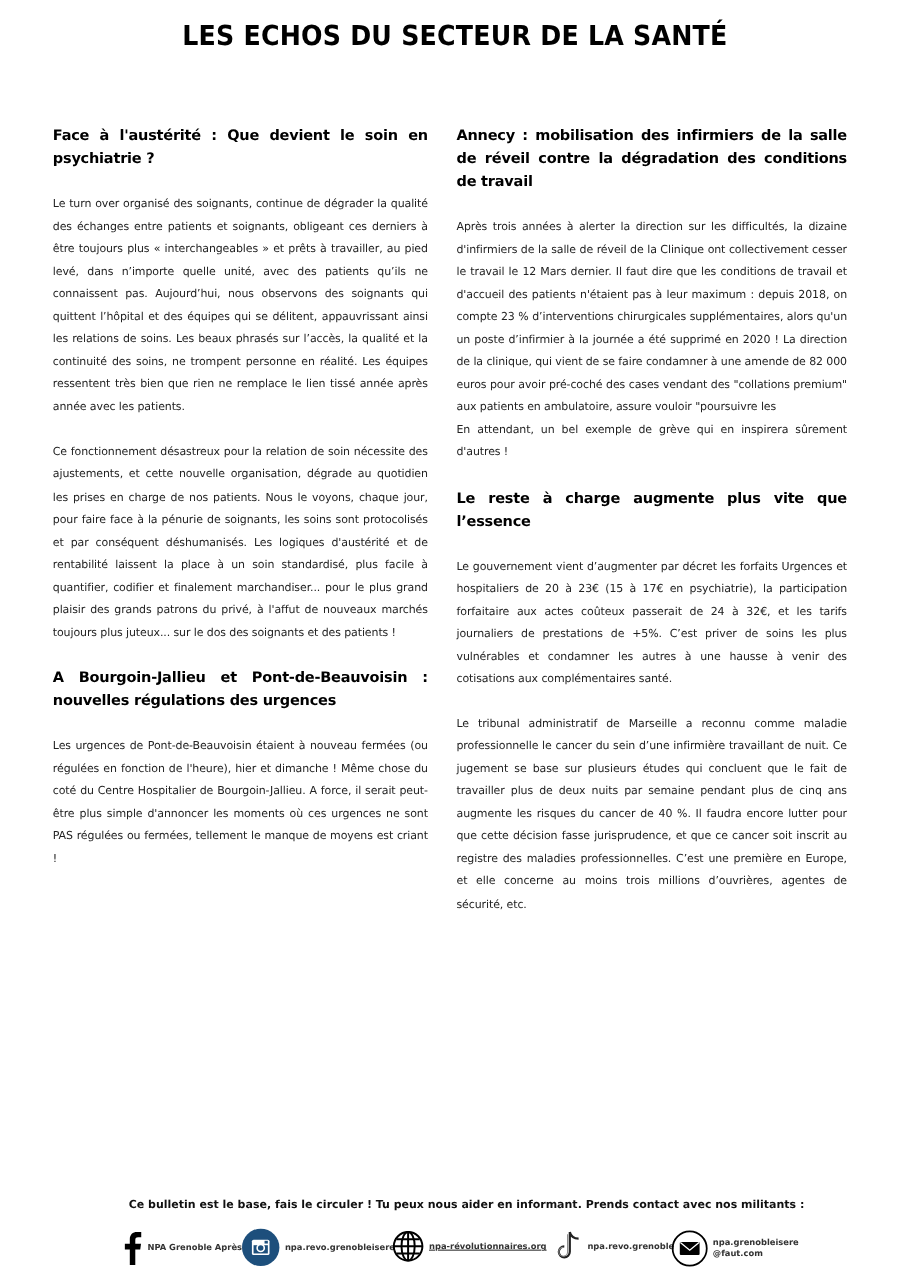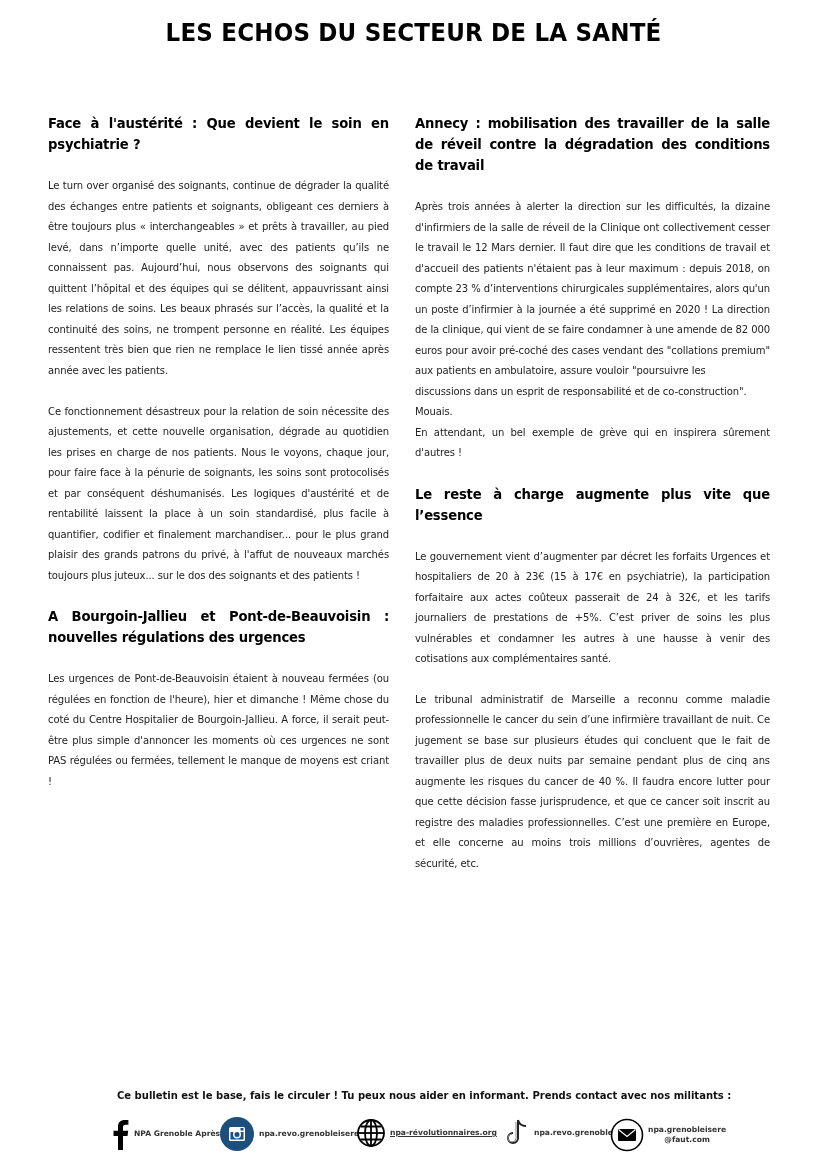--- a/index.html
+++ b/index.html
@@ -29,21 +29,21 @@
     .gap { height: 20.5px; }
 
     .footer-cta {
       position: absolute; left: 117px; top: 1090px; font-size: 10px; font-weight: bold;
       color: #111; letter-spacing: 0;
     }
     .footer-links { position: absolute; left: 112px; top: 1116px; width: 610px; height: 44px; }
     .link { position: absolute; display: flex; align-items: center; font-size: 7.6px; font-weight: bold; color: #333; }
     .ic { display: inline-block; flex: none; }
     .lbl { margin-left: 4px; line-height: 10px; }
-    .lbl-2 { text-align: center; }
+    .lbl-2 { }
   </style>
 </head>
 <body>
 
 <h1 class="page-title">LES ECHOS DU SECTEUR DE LA SANTÉ</h1>
 
 <div class="column col-left">
   <section class="article">
     <h2 class="article-title">Face à l'austérité : Que devient le soin en psychiatrie ?</h2>
     <div class="article-body">
@@ -55,24 +55,23 @@
   <section class="article">
     <h2 class="article-title">A Bourgoin-Jallieu et Pont-de-Beauvoisin : nouvelles régulations des urgences</h2>
     <div class="article-body">
       <p>Les urgences de Pont-de-Beauvoisin étaient à nouveau fermées (ou régulées en fonction de l'heure), hier et dimanche ! Même chose du coté du Centre Hospitalier de Bourgoin-Jallieu. A force, il serait peut-être plus simple d'annoncer les moments où ces urgences ne sont PAS régulées ou fermées, tellement le manque de moyens est criant !</p>
     </div>
   </section>
 </div>
 
 <div class="column col-right">
   <section class="article">
-    <h2 class="article-title">Annecy : mobilisation des travailler de la salle de réveil contre la dégradation des conditions de travail</h2>
+    <h2 class="article-title">Annecy : mobilisation des infirmiers de la salle de réveil contre la dégradation des conditions de travail</h2>
     <div class="article-body">
       <p style="text-align-last:left;">Après trois années à alerter la direction sur les difficultés, la dizaine d'infirmiers de la salle de réveil de la Clinique ont collectivement cesser le travail le 12 Mars dernier. Il faut dire que les conditions de travail et d'accueil des patients n'étaient pas à leur maximum : depuis 2018, on compte 23 % d’interventions chirurgicales supplémentaires, alors qu'un un poste d’infirmier à la journée a été supprimé en 2020 ! La direction de la clinique, qui vient de se faire condamner à une amende de 82 000 euros pour avoir pré-coché des cases vendant des "collations premium" aux patients en ambulatoire, assure vouloir "poursuivre les</p>
-      <p style="text-align:left;">discussions dans un esprit de responsabilité et de co-construction". Mouais.</p>
       <p>En attendant, un bel exemple de grève qui en inspirera sûrement d'autres !</p>
     </div>
   </section>
   <section class="article">
     <h2 class="article-title">Le reste à charge augmente plus vite que l’essence</h2>
     <div class="article-body">
       <p>Le gouvernement vient d’augmenter par décret les forfaits Urgences et hospitaliers de 20 à 23€ (15 à 17€ en psychiatrie), la participation forfaitaire aux actes coûteux passerait de 24 à 32€, et les tarifs journaliers de prestations de +5%. C’est priver de soins les plus vulnérables et condamner les autres à une hausse à venir des cotisations aux complémentaires santé.</p>
     </div>
   </section>
   <section class="article">

